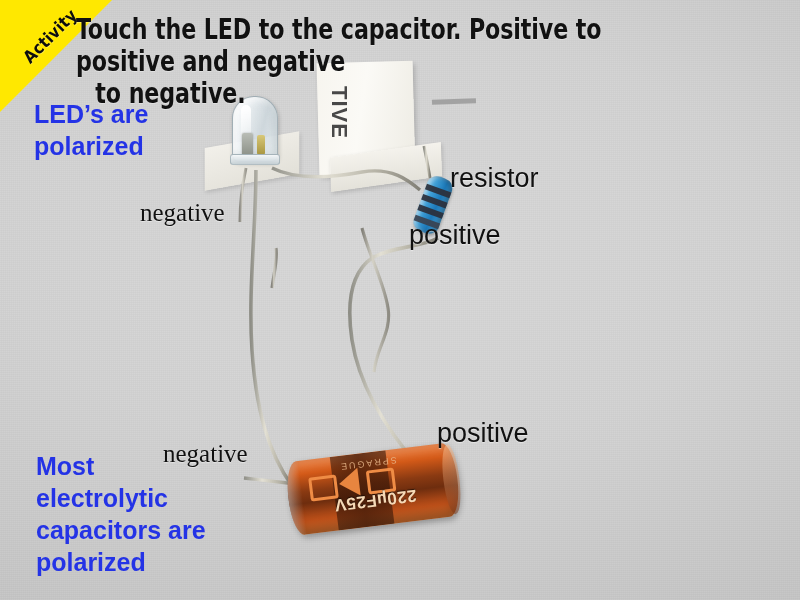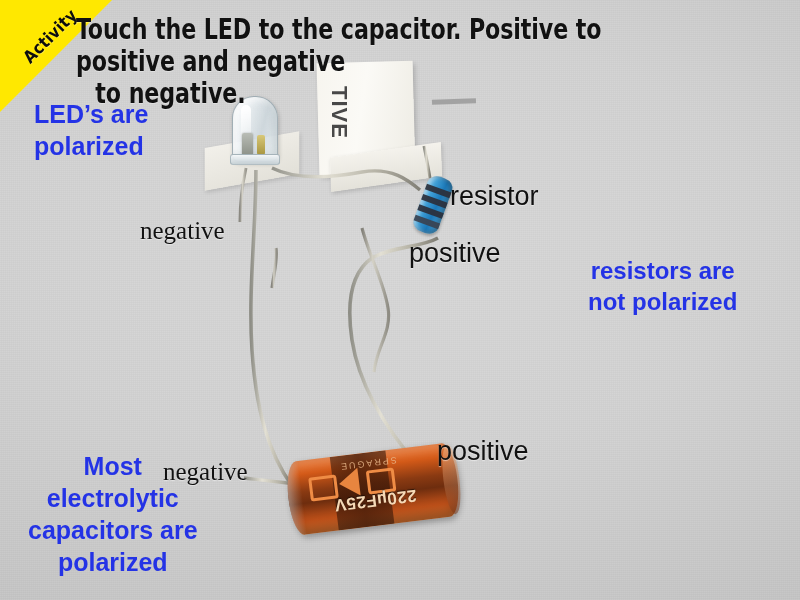--- a/index.html
+++ b/index.html
@@ -56,28 +56,27 @@
   #title .l2{display:block;margin-left:22px;}
   
   .note{
     position:absolute;color:#2433e6;
     font-family:"Liberation Sans",sans-serif;
     font-size:25px;line-height:1.28;font-weight:700;
     white-space:pre-line;
   }
   #note-led{left:34px;top:98px;}
   #note-res{left:588px;top:256px;text-align:center;font-size:24px;}
-  #note-cap{left:28px;top:450px;text-align:center;}
+  #note-cap{left:36px;top:450px;}
   
   .lbl{
     position:absolute;color:#111;
     font-family:"Liberation Sans",sans-serif;
     font-size:27px;line-height:1;white-space:nowrap;
     text-shadow:0 1px 1px rgba(255,255,255,.5);
-    margin-top:18px;
   }
   .lbl.serif{font-family:"Liberation Serif","DejaVu Serif",serif;font-size:25px;}
   #lbl-neg-led{left:140px;top:200px;}
   #lbl-resistor{left:450px;top:165px;}
   #lbl-pos-res{left:409px;top:222px;}
   #lbl-pos-cap{left:437px;top:420px;}
   #lbl-neg-cap{left:163px;top:441px;}
 
   
   .obj{position:absolute;}
@@ -271,22 +270,20 @@
 
   <div id="ribbon">
     <div class="tri"></div>
     <div class="txt">Activity</div>
   </div>
 
   <div id="title"><span>Touch the LED to the capacitor. Positive to positive and negative</span><span class="l2">to negative.</span></div>
 
   <div class="note" id="note-led">LED’s are
 polarized</div>
-  <div class="note" id="note-res">resistors are
-not polarized</div>
   <div class="note" id="note-cap">Most
 electrolytic
 capacitors are
 polarized</div>
 
   <div class="lbl serif" id="lbl-neg-led">negative</div>
   <div class="lbl" id="lbl-resistor">resistor</div>
   <div class="lbl" id="lbl-pos-res">positive</div>
   <div class="lbl" id="lbl-pos-cap">positive</div>
   <div class="lbl serif" id="lbl-neg-cap">negative</div>

